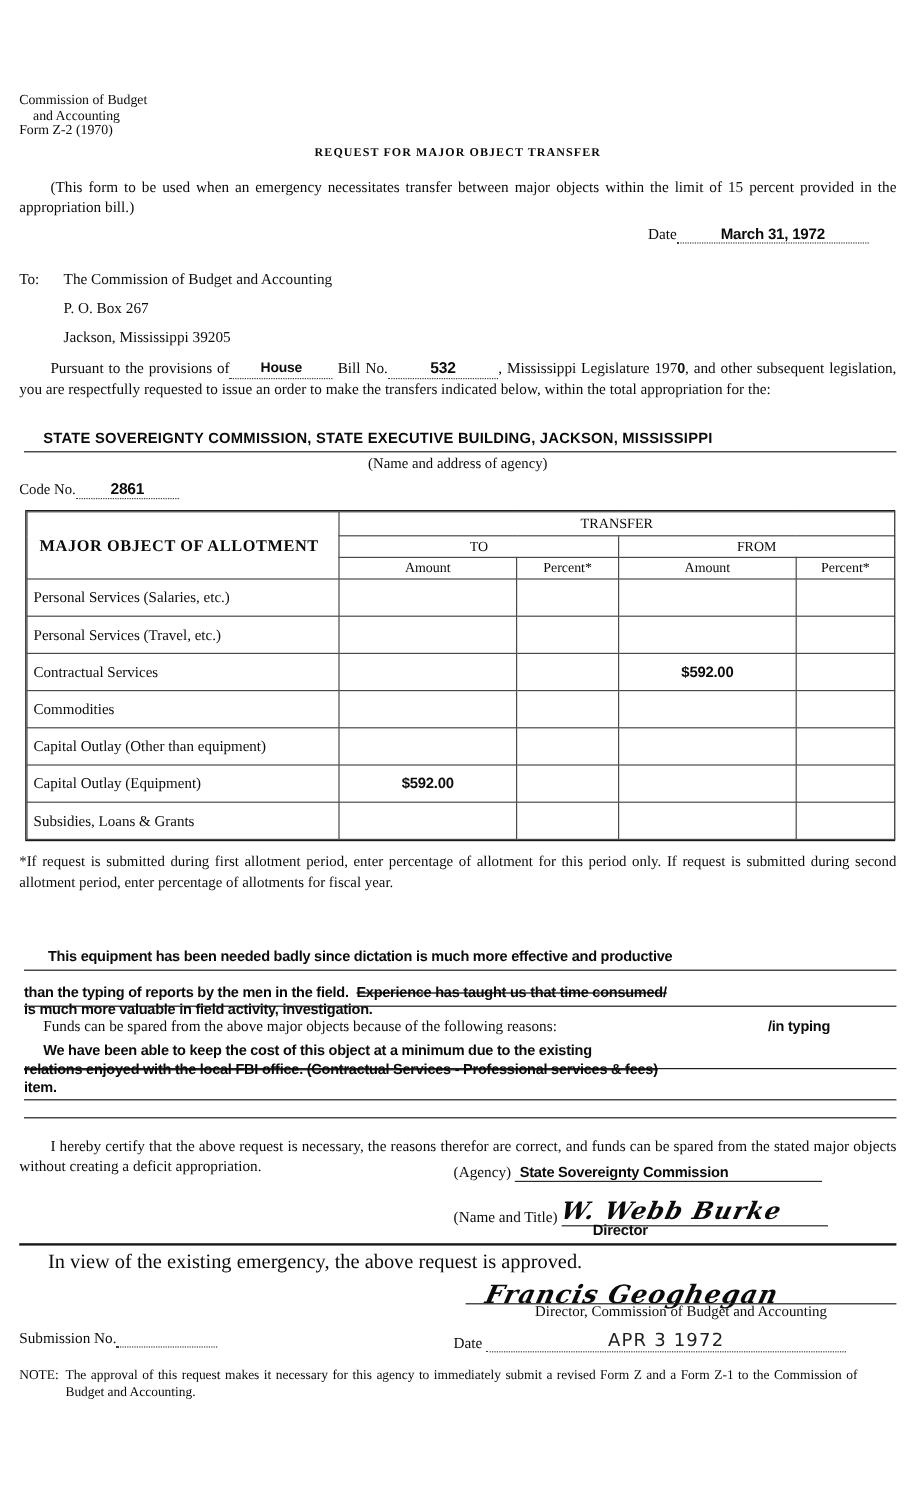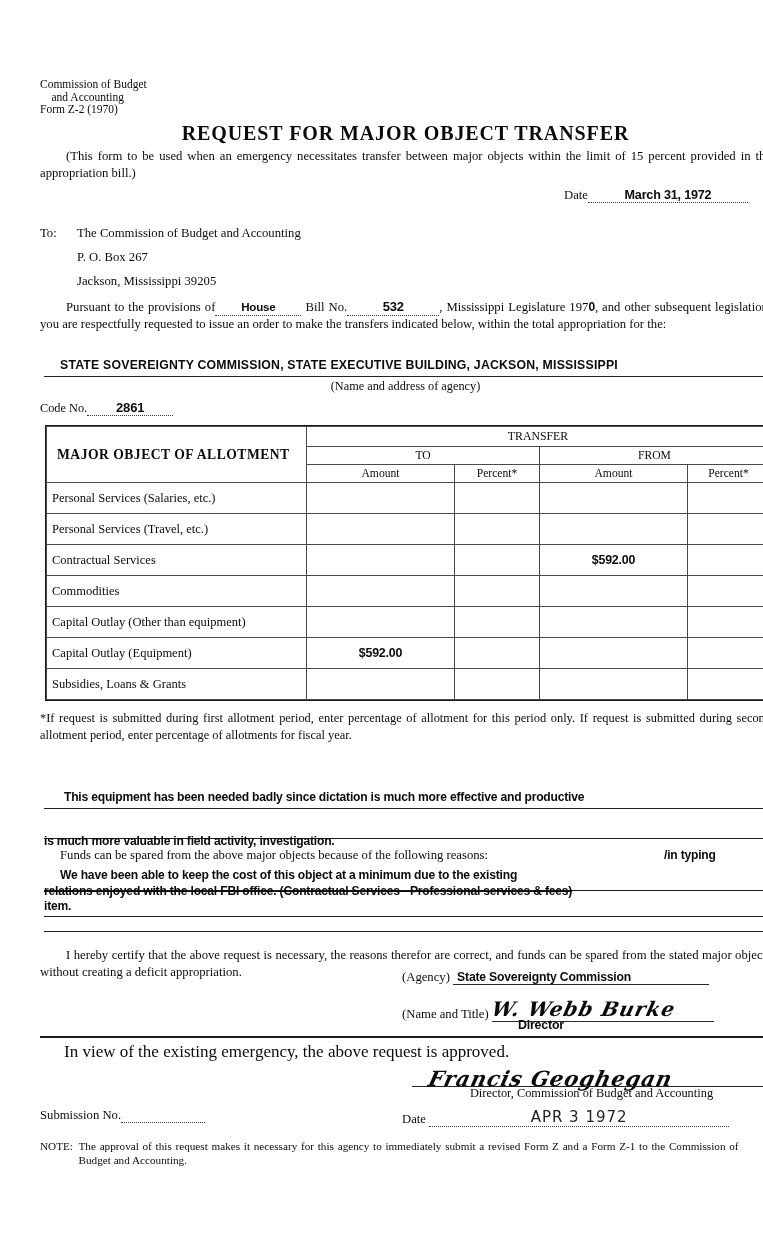--- a/index.html
+++ b/index.html
@@ -1,30 +1,30 @@
 <!DOCTYPE html>
 <html><head>
 <meta charset="utf-8">
 <style>
   html,body{margin:0;padding:0;background:#fff;}
   body{
     width:763px;height:1260px;position:relative;overflow:hidden;
     font-family:"Liberation Serif", serif;
     color:#0b0b0b;
   }
-  .page{position:absolute;inset:0;margin-left:24px;}
+  .page{position:absolute;inset:0;}
 
   
   .serif{font-family:"Liberation Serif", serif;}
   .mono{font-family:Liberation Sans, sans-serif;font-weight:bold;letter-spacing:-0.2px;}
   .abs{position:absolute;}
 
   
   #letterhead{left:16px;top:78px;font-size:11.5px;line-height:12.6px;white-space:pre;}
-  #doc-title{left:0;top:122px;width:763px;text-align:center;font-size:20px;font-weight:bold;letter-spacing:.9px;}
+  #doc-title{left:0;top:122px;width:763px;text-align:center;font-size:10px;font-weight:bold;letter-spacing:.9px;}
   #subtitle{left:16px;top:148px;width:731px;font-size:12.7px;line-height:16.5px;text-align:justify;text-indent:0;}
 
   
   #date-row{left:540px;top:188px;width:210px;font-size:12.7px;}
   #date-row .lbl{display:inline-block;vertical-align:bottom;}
   .ruled{
     display:inline-block;border-bottom:1px dotted #3a3a3a;
     vertical-align:bottom;text-align:center;
   }
   .ruled-solid{border-bottom:1px solid #2a2a2a;}
@@ -223,20 +223,21 @@
   <div class="abs" id="footnote">*If request is submitted during first allotment period, enter percentage of allotment for this period only.  If request is submitted during second allotment period, enter percentage of allotments for fiscal year.</div>
 
 
   <div class="abs" id="erule1"></div>
   <div class="abs" id="erule2"></div>
   <div class="abs" id="erule3"></div>
   <div class="abs" id="erule4"></div>
   <div class="abs" id="erule5"></div>
 
   <div class="abs tline mono" id="etext1">This equipment has been needed badly since dictation is much more effective and productive</div>
+  <div class="abs tline mono" id="etext2"><span>than the typing of reports by the men in the field.</span>&nbsp; <span class="strike">Experience has taught us that time consumed/</span></div>
   <div class="abs tline mono" id="etext3">is much more valuable in field activity, investigation.</div>
   <div class="abs tline mono" id="etext4">/in typing</div>
 
   <div class="abs" id="funds-line">Funds can be spared from the above major objects because of the following reasons:</div>
 
   <div class="abs tline mono" id="etext5">We have been able to keep the cost of this object at a minimum due to the existing</div>
   <div class="abs tline mono strike" id="etext6">relations enjoyed with the local FBI office. (Contractual Services - Professional services &amp; fees)</div>
   <div class="abs tline mono" id="etext7">item.</div>
 
   <div class="abs" id="certify">

